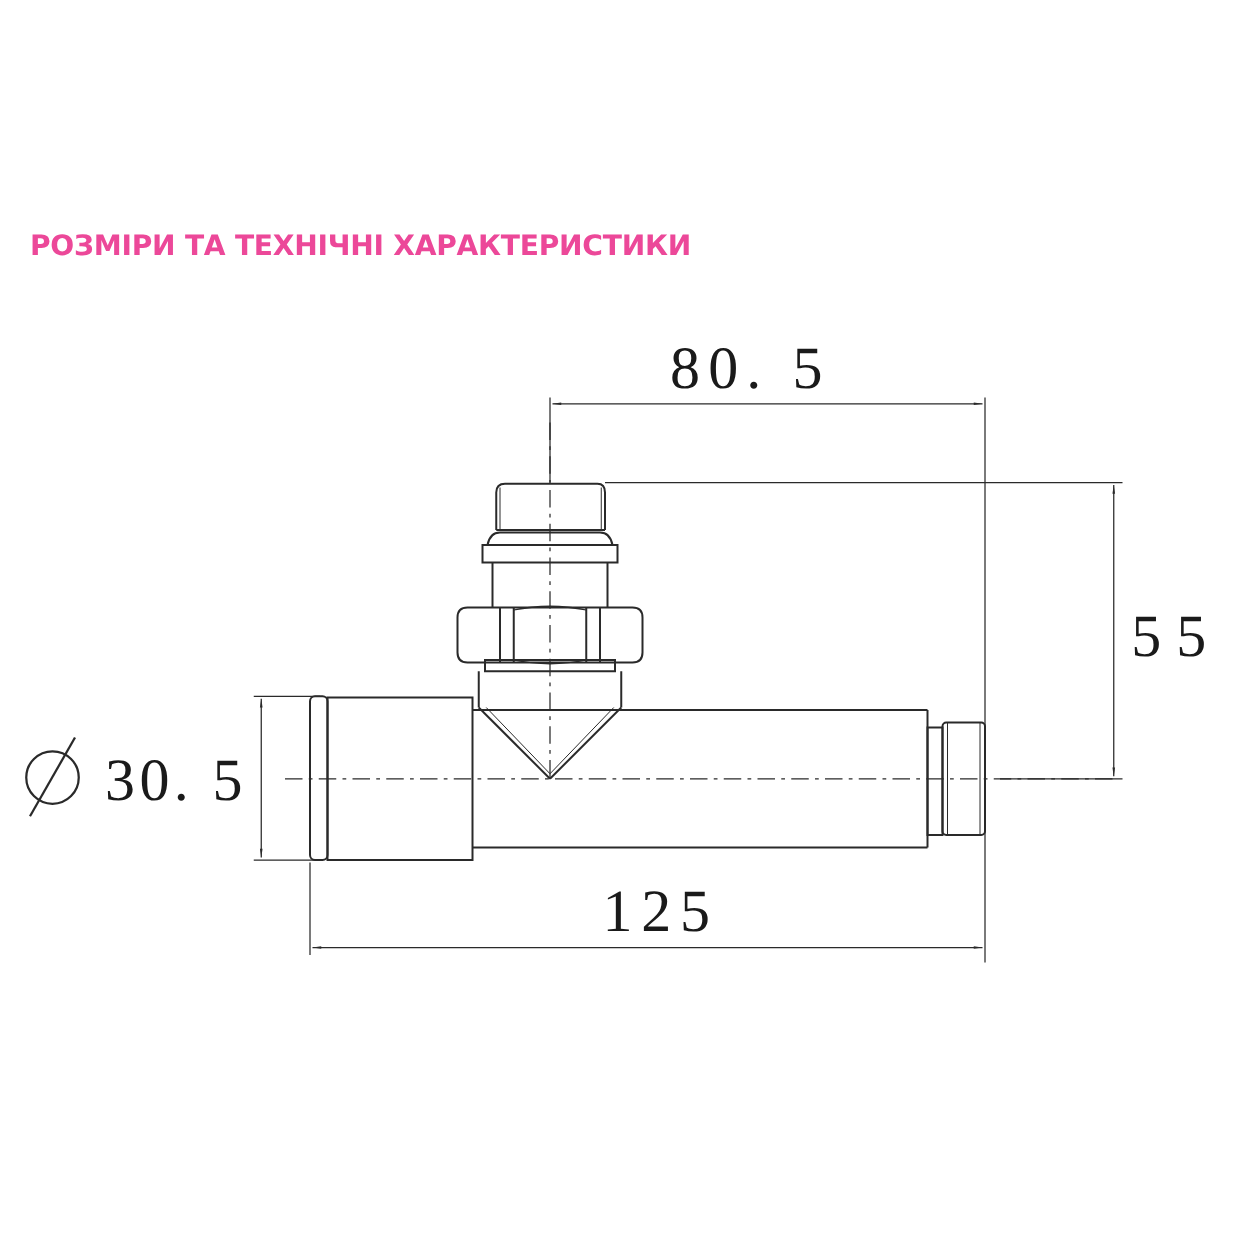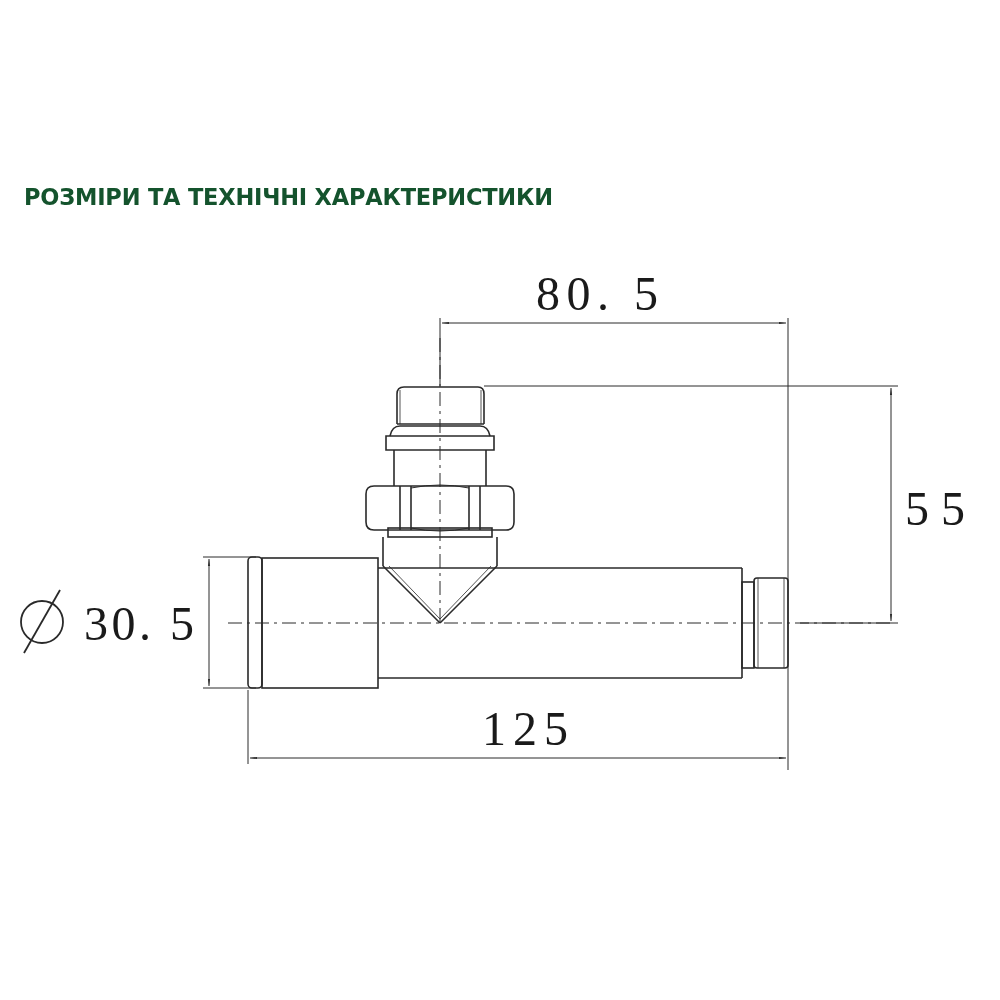--- a/index.html
+++ b/index.html
@@ -1,20 +1,20 @@
 <!DOCTYPE html>
 <html><head>
 <meta charset="utf-8">
 <style>
   html, body { margin: 0; padding: 0; background: #ffffff; }
   body { width: 1000px; height: 1000px; position: relative; overflow: hidden; }
   .title {
     position: absolute; left: 24px; top: 184px;
     font-family: "DejaVu Sans", sans-serif; font-weight: bold;
-    font-size: 22.5px; color: #14532d; letter-spacing: -0.2px;
+    font-size: 22.5px; color: #ec4899; letter-spacing: -0.2px;
     white-space: nowrap;
   }
   svg.drawing { position: absolute; left: 0; top: 0; }
   .dim-text {
     font-family: "Liberation Serif", serif; font-size: 48px; fill: #1a1a1a;
   }
 </style>
 </head>
 <body>
 

